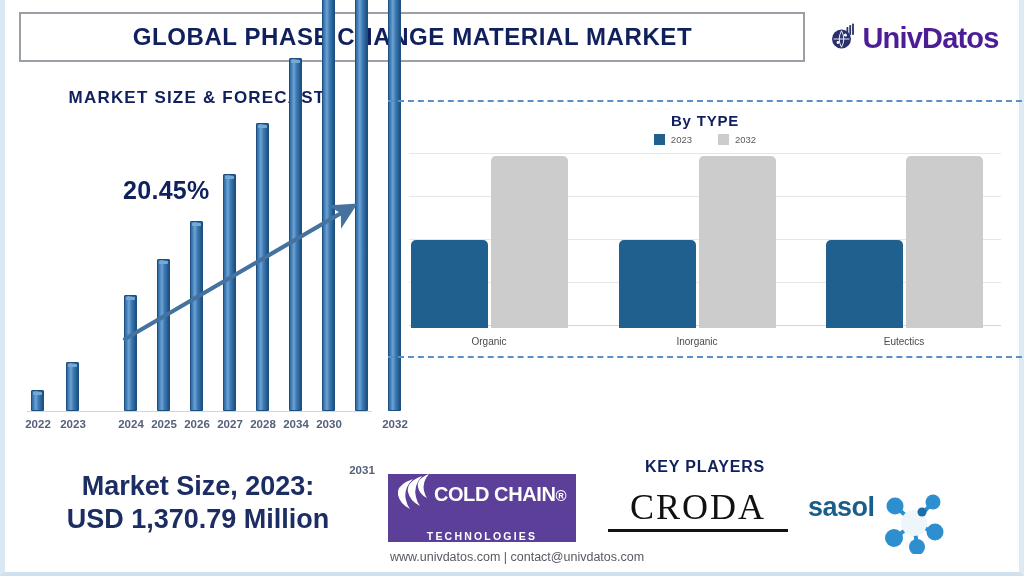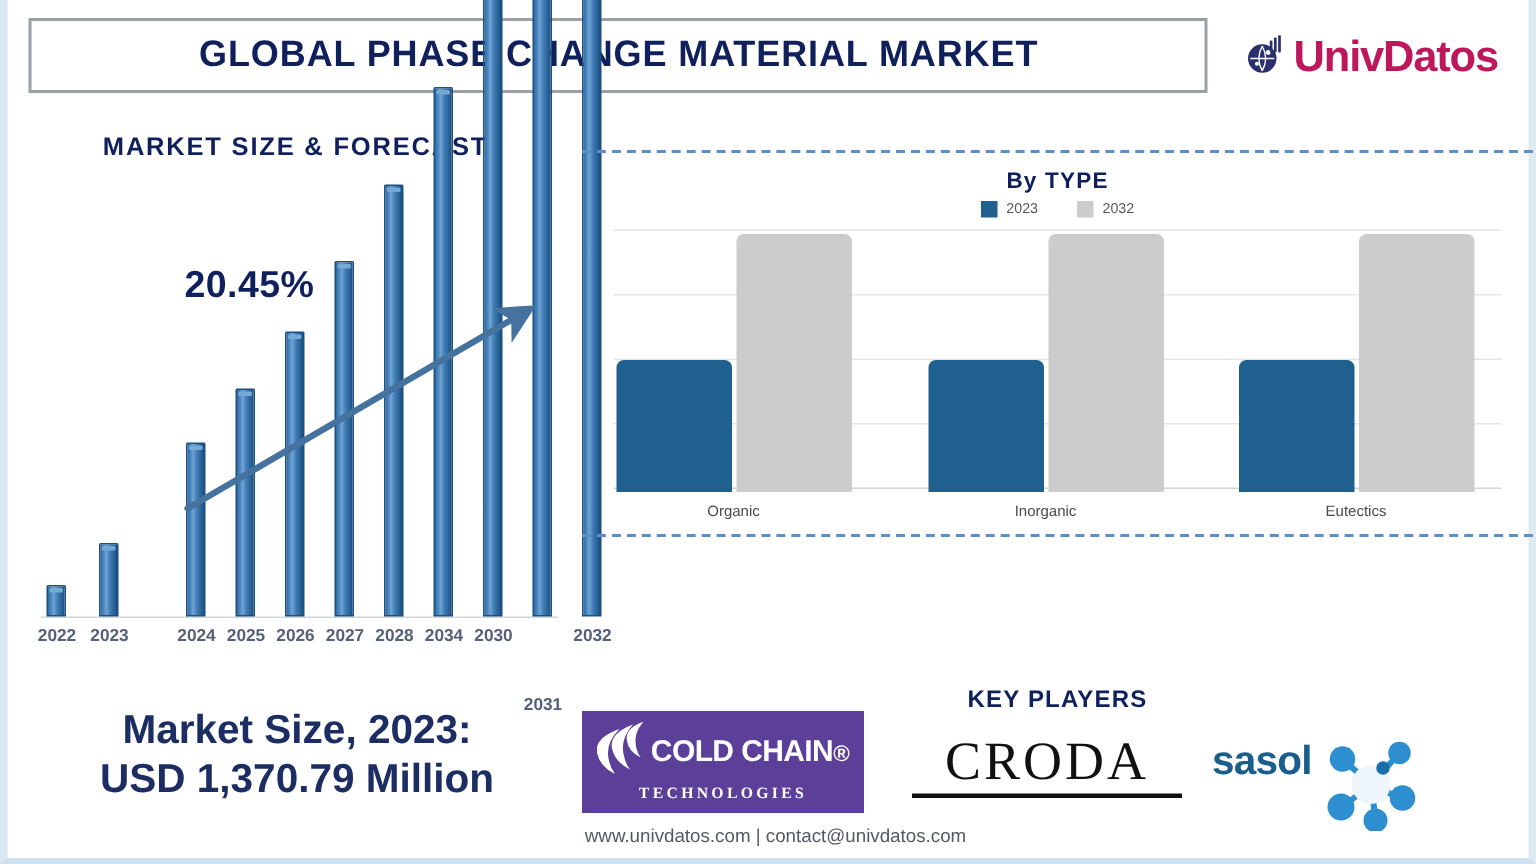--- a/index.html
+++ b/index.html
@@ -43,21 +43,21 @@
     flex: 1;
     display: flex; align-items: center; justify-content: center;
     gap: 3px;
     padding-left: 8px;
   }
   .brand-mark { width: 30px; height: 30px; flex: 0 0 30px; }
   .brand-name {
     font-family: "Liberation Sans", sans-serif;
     font-weight: 700;
     font-size: 29px;
-    color: #be185d;
+    color: #4c1d95;
     letter-spacing: -0.8px;
   }
 
   
   .left-panel {
     position: absolute; left: 8px; top: 88px;
     width: 368px; height: 360px;
   }
   .section-heading {
     text-align: center;
@@ -188,32 +188,32 @@
   }
   .logos {
     position: absolute; left: 383px; top: 472px;
     width: 634px; height: 76px;
   }
   .logo-cct {
     position: absolute; left: 0px; top: 2px;
     width: 188px; height: 68px;
     background: #5b3f98;
     display: flex; flex-direction: column;
-    align-items: center; justify-content: center;
+    align-items: center; justify-content: space-between;
   }
   .cct-row { display: flex; align-items: center; gap: 2px; }
   .cct-main {
     color: #ffffff; font-weight: 700; font-size: 20px;
     letter-spacing: -0.4px; font-family: "Liberation Sans", sans-serif;
   }
   .cct-main .sm { font-size: 15px; }
   .cct-sub {
     color: #ffffff; font-weight: 700; font-size: 10.5px;
     letter-spacing: 2.2px; margin-top: 3px;
-    font-family: Liberation Serif, serif;
+    font-family: Liberation Sans, sans-serif;
   }
   .logo-croda {
     position: absolute; left: 220px; top: 14px;
     width: 180px; text-align: center;
   }
   .croda-text {
     font-family: "Liberation Serif", serif;
     font-size: 36px; letter-spacing: 2px; color: #111111;
   }
   .croda-rule { margin-top: 1px; height: 2.5px; background: #111111; width: 100%; }

